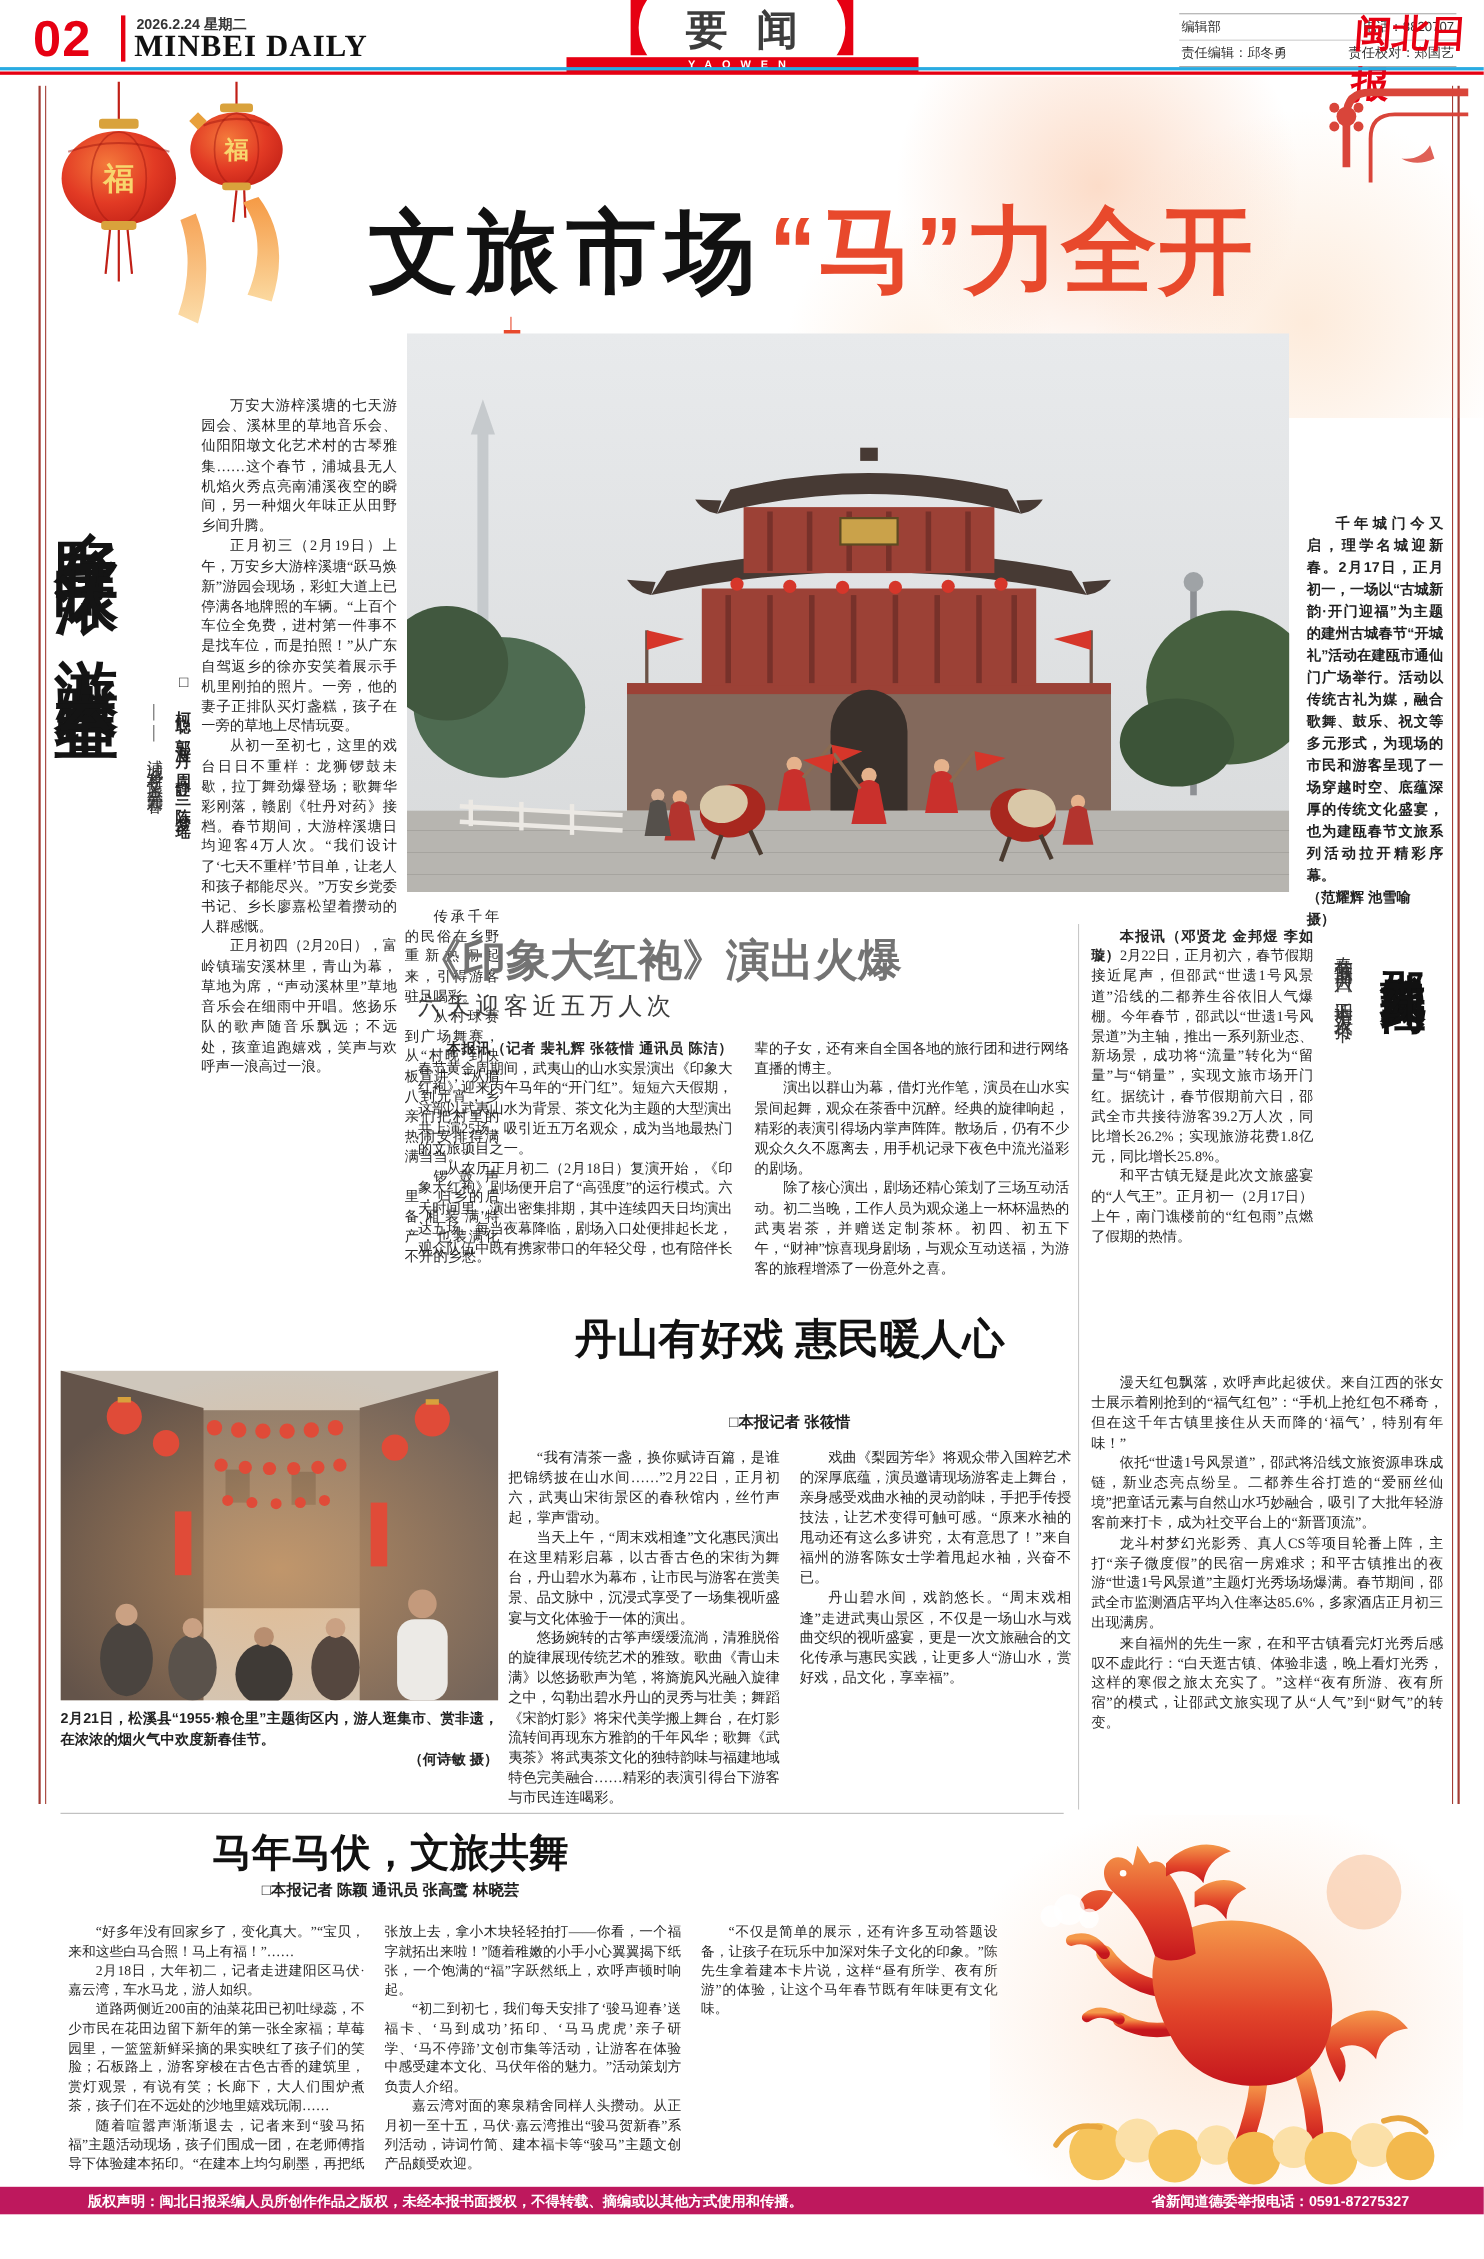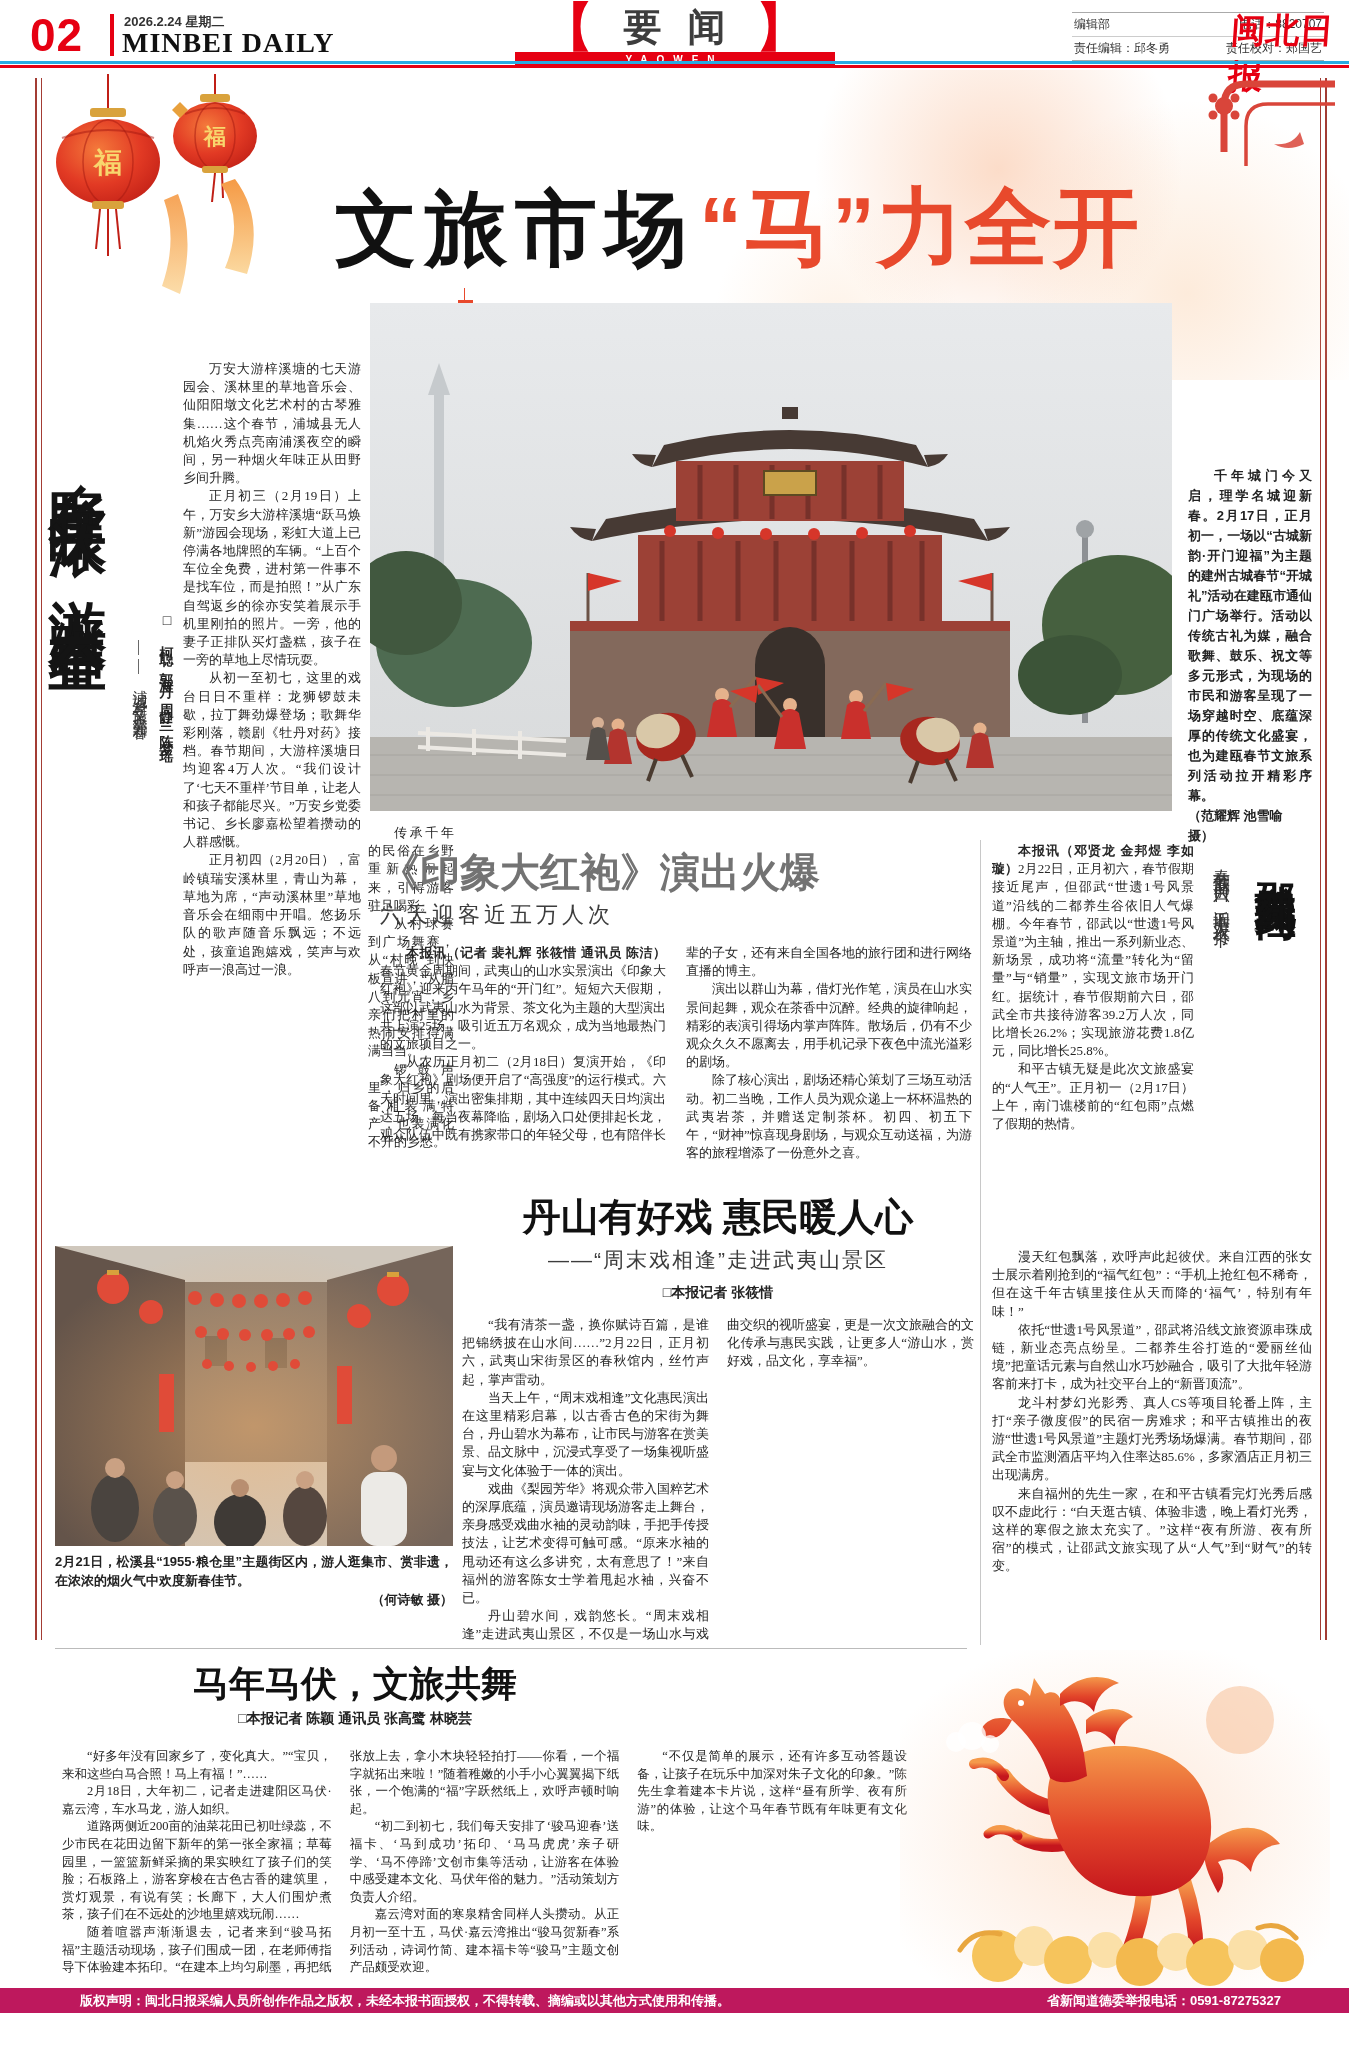--- a/index.html
+++ b/index.html
@@ -406,25 +406,25 @@
   <div class="abs a2-head">《印象大红袍》演出火爆</div>
   <div class="abs a2-sub">六天迎客近五万人次</div>
   <div class="abs a2-body">
     <p class="body-p"><b class="byline-b">本报讯（记者 裴礼辉 张筱惜 通讯员 陈洁）</b><span>春节黄金周期间，武夷山的山水实景演出《印象大红袍》迎来丙午马年的“开门红”。短短六天假期，这部以武夷山水为背景、茶文化为主题的大型演出共上演25场，吸引近五万名观众，成为当地最热门的文旅项目之一。</span></p>
     <p class="body-p">从农历正月初二（2月18日）复演开始，《印象大红袍》剧场便开启了“高强度”的运行模式。六天时间里，演出密集排期，其中连续四天日均演出达五场。每当夜幕降临，剧场入口处便排起长龙，观众队伍中既有携家带口的年轻父母，也有陪伴长辈的子女，还有来自全国各地的旅行团和进行网络直播的博主。</p>
     <p class="body-p">演出以群山为幕，借灯光作笔，演员在山水实景间起舞，观众在茶香中沉醉。经典的旋律响起，精彩的表演引得场内掌声阵阵。散场后，仍有不少观众久久不愿离去，用手机记录下夜色中流光溢彩的剧场。</p>
     <p class="body-p">除了核心演出，剧场还精心策划了三场互动活动。初二当晚，工作人员为观众递上一杯杯温热的武夷岩茶，并赠送定制茶杯。初四、初五下午，“财神”惊喜现身剧场，与观众互动送福，为游客的旅程增添了一份意外之喜。</p>
   </div>
 
   <div class="abs a3-head">丹山有好戏  惠民暖人心</div>
-  <div class="abs a3-sub">——“周末戏相逢”走进武夷山景区</div>
   <div class="abs a3-by">□本报记者 张筱惜</div>
   <div class="abs a3-body">
     <p class="body-p">“我有清茶一盏，换你赋诗百篇，是谁把锦绣披在山水间……”2月22日，正月初六，武夷山宋街景区的春秋馆内，丝竹声起，掌声雷动。</p>
     <p class="body-p">当天上午，“周末戏相逢”文化惠民演出在这里精彩启幕，以古香古色的宋街为舞台，丹山碧水为幕布，让市民与游客在赏美景、品文脉中，沉浸式享受了一场集视听盛宴与文化体验于一体的演出。</p>
+    <p class="body-p">悠扬婉转的古筝声缓缓流淌，清雅脱俗的旋律展现传统艺术的雅致。歌曲《青山未满》以悠扬歌声为笔，将旖旎风光融入旋律之中，勾勒出碧水丹山的灵秀与壮美；舞蹈《宋韵灯影》将宋代美学搬上舞台，在灯影流转间再现东方雅韵的千年风华；歌舞《武夷茶》将武夷茶文化的独特韵味与福建地域特色完美融合……精彩的表演引得台下游客与市民连连喝彩。</p>
     <p class="body-p">戏曲《梨园芳华》将观众带入国粹艺术的深厚底蕴，演员邀请现场游客走上舞台，亲身感受戏曲水袖的灵动韵味，手把手传授技法，让艺术变得可触可感。“原来水袖的甩动还有这么多讲究，太有意思了！”来自福州的游客陈女士学着甩起水袖，兴奋不已。</p>
     <p class="body-p">丹山碧水间，戏韵悠长。“周末戏相逢”走进武夷山景区，不仅是一场山水与戏曲交织的视听盛宴，更是一次文旅融合的文化传承与惠民实践，让更多人“游山水，赏好戏，品文化，享幸福”。</p>
   </div>
 
   <div class="abs vsep"></div>
   <div class="abs sb-col1">
     <p class="body-p"><b class="byline-b">本报讯（邓贤龙 金邦煜 李如璇）</b><span>2月22日，正月初六，春节假期接近尾声，但邵武“世遗1号风景道”沿线的二都养生谷依旧人气爆棚。今年春节，邵武以“世遗1号风景道”为主轴，推出一系列新业态、新场景，成功将“流量”转化为“留量”与“销量”，实现文旅市场开门红。据统计，春节假期前六日，邵武全市共接待游客39.2万人次，同比增长26.2%；实现旅游花费1.8亿元，同比增长25.8%。</span></p>
     <p class="body-p">和平古镇无疑是此次文旅盛宴的“人气王”。正月初一（2月17日）上午，南门谯楼前的“红包雨”点燃了假期的热情。</p>
   </div>
   <div class="abs sb-vsub">春节假期前六日，近四十万人次打卡</div>

